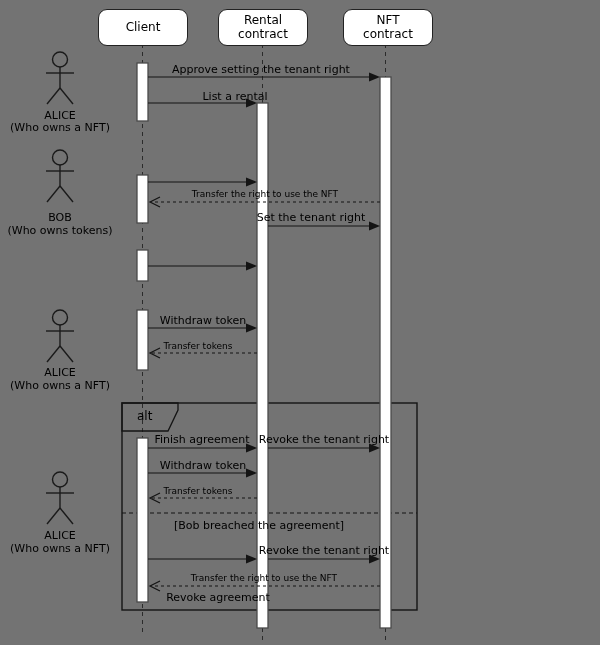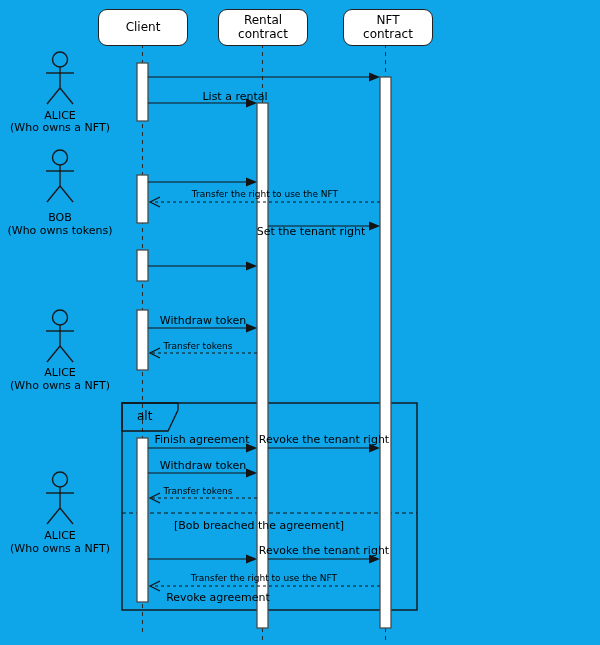--- a/index.html
+++ b/index.html
@@ -1,16 +1,16 @@
 <!DOCTYPE html>
 <html><head>
 <meta charset="utf-8">
 <style>
   html,body{margin:0;padding:0;background:#fff;}
-  #stage{position:relative;width:600px;height:645px;background:#0ea5e9;overflow:hidden;
+  #stage{position:relative;width:600px;height:645px;background:#737373;overflow:hidden;
          font-family:"DejaVu Sans","Liberation Sans",sans-serif;color:#000;}
   #layer-svg{position:absolute;left:0;top:0;}
   .lifeline{stroke:#2b2b2b;stroke-width:1;stroke-dasharray:4 4;}
   .activation{fill:#ffffff;stroke:#4a4a4a;stroke-width:1.3;}
   .frame{fill:none;stroke:#141414;stroke-width:1.4;}
   .pentagon{fill:none;stroke:#141414;stroke-width:1.3;}
   .divider{stroke:#141414;stroke-width:1;stroke-dasharray:4 3;}
   .msg-line{stroke:#141414;stroke-width:1.2;fill:none;}
   .msg-line.dashed{stroke-dasharray:3 3;stroke-width:1;}
   .arrow-head{fill:#141414;stroke:none;}
@@ -147,23 +147,24 @@
 
   <div class="lbl" style="left:60px;top:109px;">ALICE</div>
   <div class="lbl" style="left:60px;top:121px;">(Who owns a NFT)</div>
   <div class="lbl" style="left:60px;top:211px;">BOB</div>
   <div class="lbl" style="left:60px;top:224px;">(Who owns tokens)</div>
   <div class="lbl" style="left:60px;top:366px;">ALICE</div>
   <div class="lbl" style="left:60px;top:379px;">(Who owns a NFT)</div>
   <div class="lbl" style="left:60px;top:529px;">ALICE</div>
   <div class="lbl" style="left:60px;top:542px;">(Who owns a NFT)</div>
 
+  <div class="lbl" style="left:261px;top:63px;">Approve setting the tenant right</div>
   <div class="lbl" style="left:207px;top:90px;margin-left:28px;">List a rental</div>
   <div class="lbl sm" style="left:265px;top:189px;">Transfer the right to use the NFT</div>
-  <div class="lbl" style="left:311px;top:225px;">Set the tenant right</div>
+  <div class="lbl" style="left:311px;top:211px;">Set the tenant right</div>
   <div class="lbl" style="left:203px;top:314px;">Withdraw token</div>
   <div class="lbl sm" style="left:198px;top:341px;">Transfer tokens</div>
   <div class="lbl" style="left:202px;top:433px;">Finish agreement</div>
   <div class="lbl" style="left:324px;top:433px;">Revoke the tenant right</div>
   <div class="lbl" style="left:203px;top:459px;">Withdraw token</div>
   <div class="lbl sm" style="left:198px;top:486px;">Transfer tokens</div>
   <div class="lbl" style="left:218px;top:544px;margin-top:47px;">Revoke agreement</div>
   <div class="lbl" style="left:324px;top:544px;">Revoke the tenant right</div>
   <div class="lbl sm" style="left:264px;top:573px;">Transfer the right to use the NFT</div>
 

